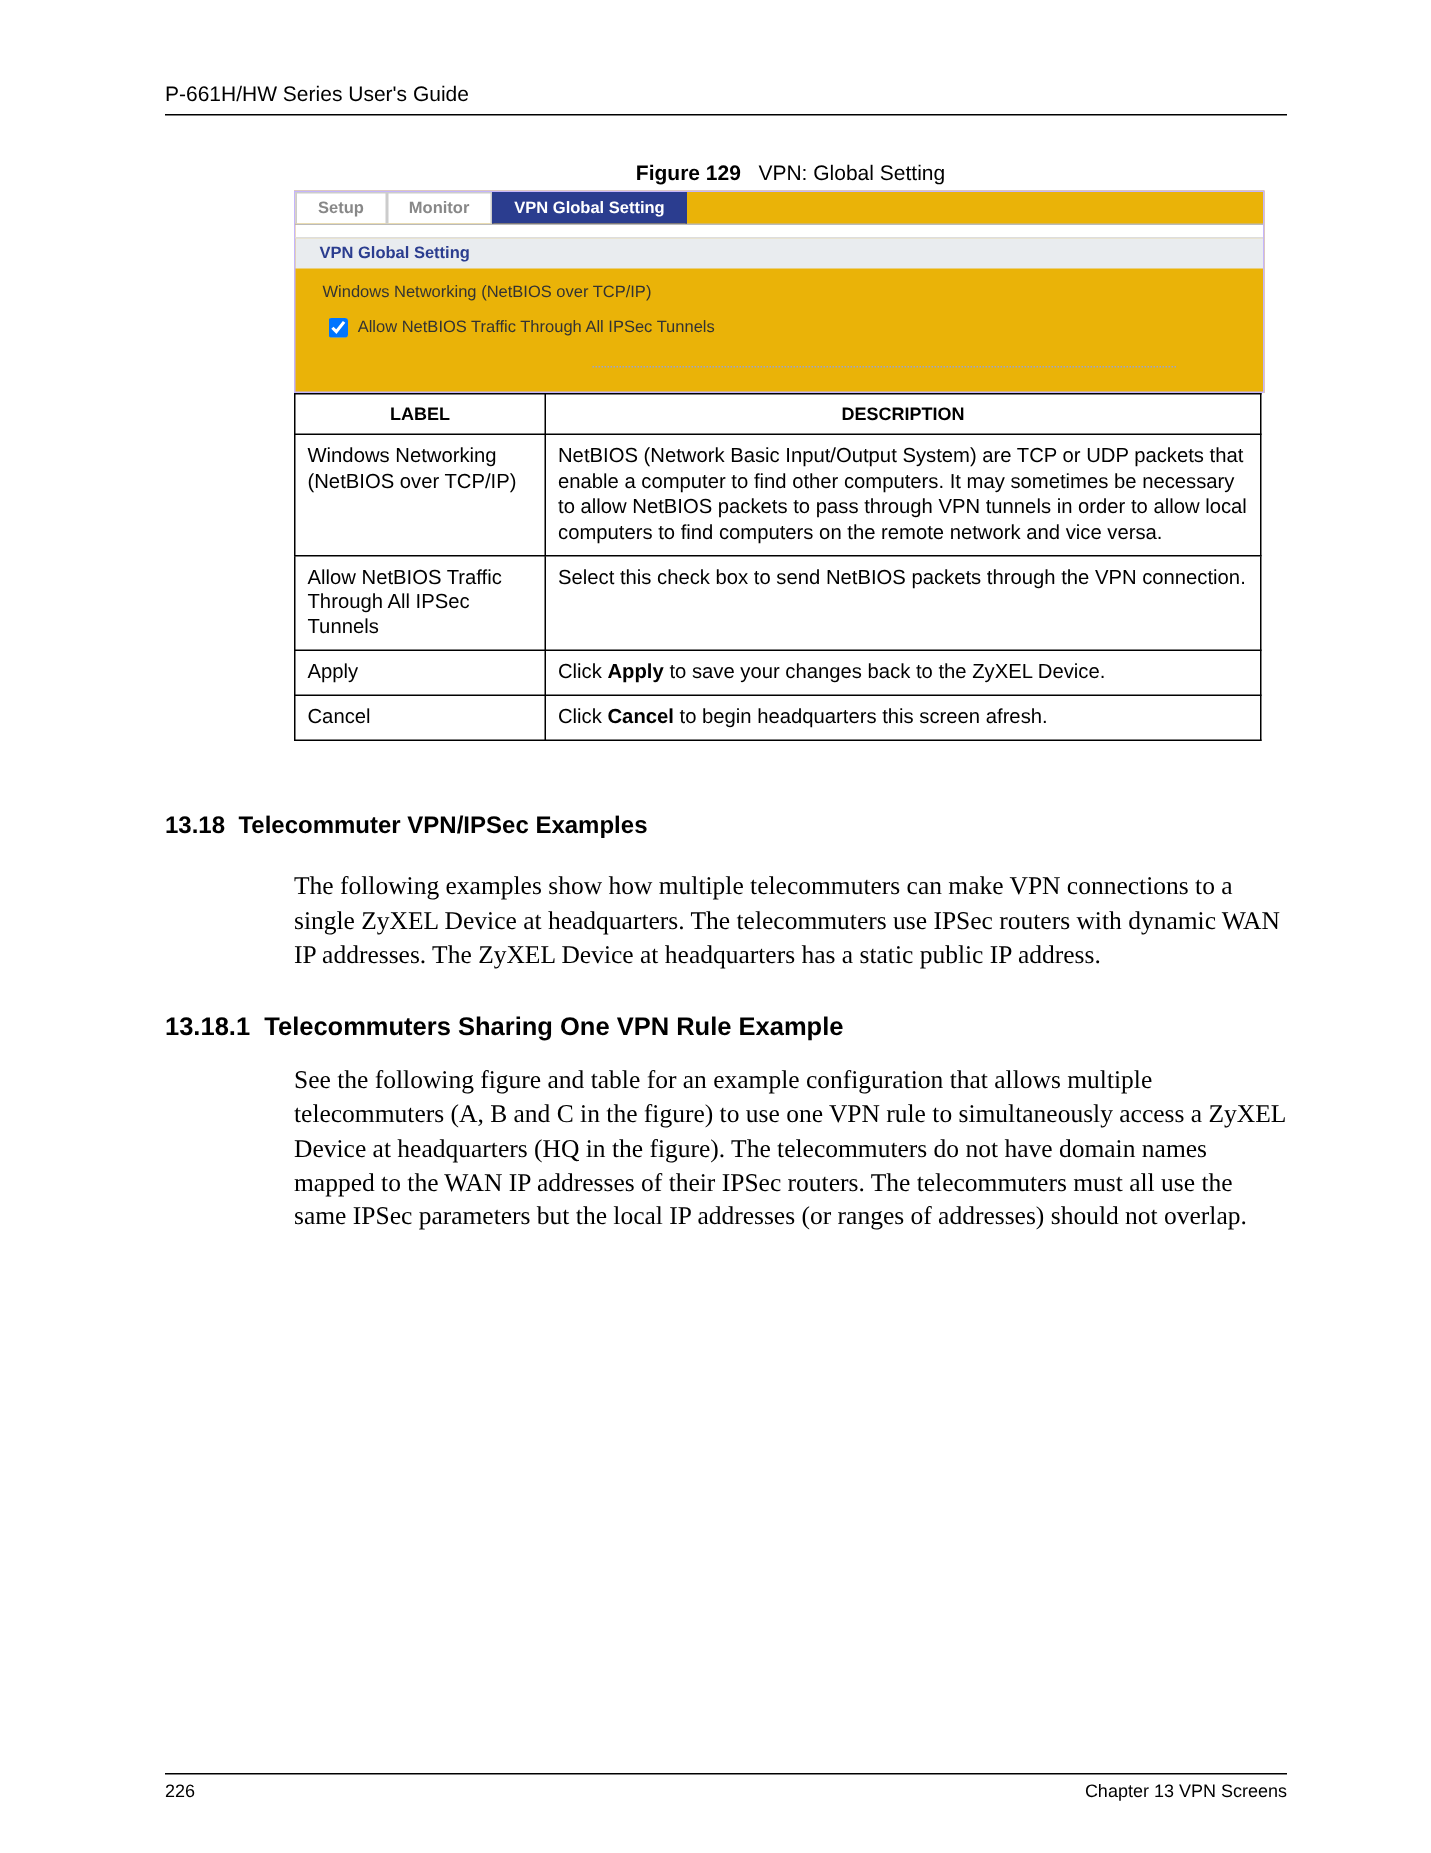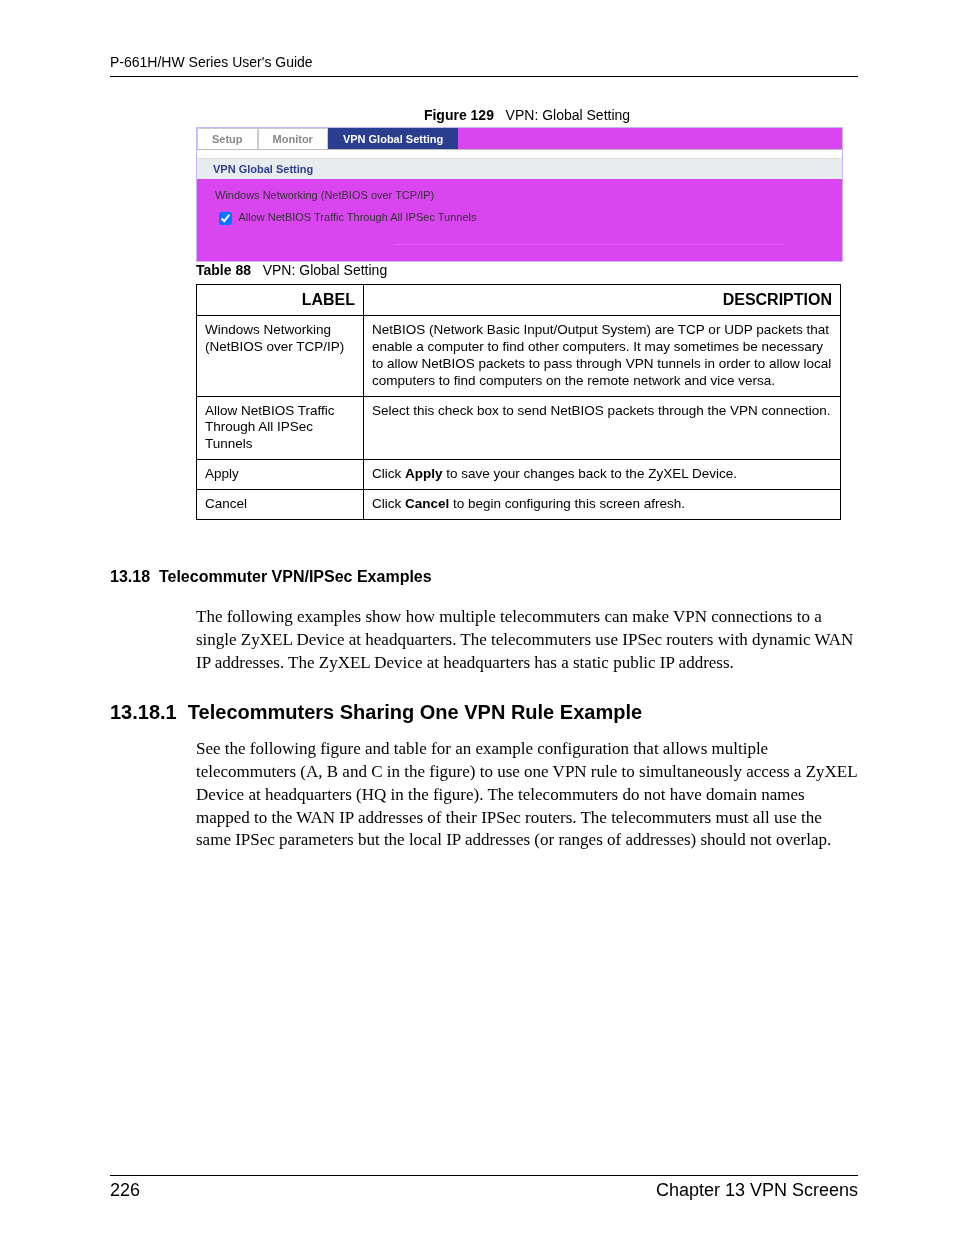--- a/index.html
+++ b/index.html
@@ -39,21 +39,21 @@
   }
   .fig-caption .strong, .tbl-caption .strong {
     font-weight: bold;
   }
 
   
   .screenshot {
     border: 1px solid #c4b5fd;
     border-top-width: 1px;
     width: 645px;
-    background: #d946ef;
+    background: #eab308;
     font-family: Verdana, Arial, sans-serif;
     font-size: 11px;
   }
   .tabs-row {
     display: flex;
     align-items: flex-end;
     padding: 0;
   }
   .tab {
     padding: 4px 14px;
@@ -134,22 +134,22 @@
     margin-bottom: 6px;
   }
 
   table.desc {
     border-collapse: collapse;
     width: 645px;
     font-family: Arial, Helvetica, sans-serif;
     font-size: 13.5px;
   }
   table.desc th {
-    text-align: right;
-    font-size: 16px;
+    text-align: center;
+    font-size: 12px;
     font-weight: bold;
     padding: 6px 8px;
     border: 1px solid #000;
     text-transform: uppercase;
   }
   table.desc td {
     padding: 6px 8px;
     border: 1px solid #000;
     vertical-align: top;
     line-height: 1.25;
@@ -160,37 +160,37 @@
   .b { font-weight: bold; }
 
   h2.sec {
     font-family: Arial, Helvetica, sans-serif;
     font-size: 16px;
     font-weight: bold;
     margin: 48px 0 20px 0;
   }
   h3.sub {
     font-family: Arial, Helvetica, sans-serif;
-    font-size: 20px;
+    font-size: 17px;
     font-weight: bold;
     margin: 26px 0 14px 0;
   }
   .body-text {
     font-size: 17px;
     line-height: 1.35;
     margin: 0 0 12px 0;
   }
 
   .footer {
     position: absolute;
     left: 110px;
     right: 96px;
     bottom: 34px;
     font-family: Arial, Helvetica, sans-serif;
-    font-size: 18px;
+    font-size: 12px;
   }
   .footer-rule {
     border: none;
     border-top: 1px solid #000;
     margin: 0 0 4px 0;
   }
   .footer-row {
     display: flex;
     justify-content: space-between;
   }
@@ -222,23 +222,20 @@
           <div class="chk-row">
             <input type="checkbox" checked="" style="">
             <span>Allow NetBIOS Traffic Through All IPSec Tunnels</span>
           </div>
           <div class="dotline"></div>
         </div>
       </div>
     </div>
 
 
-    <div class="tbl-caption">
-      <span class="strong">Table 88</span>&nbsp;&nbsp;&nbsp;<span>VPN: Global Setting</span>
-    </div>
 
     <table class="desc">
       <thead>
         <tr>
           <th>LABEL</th>
           <th>DESCRIPTION</th>
         </tr>
       </thead>
       <tbody>
         <tr>
@@ -248,21 +245,21 @@
         <tr>
           <td class="label">Allow NetBIOS Traffic Through All IPSec Tunnels</td>
           <td>Select this check box to send NetBIOS packets through the VPN connection.</td>
         </tr>
         <tr>
           <td class="label">Apply</td>
           <td><span>Click </span><span class="b">Apply</span><span> to save your changes back to the ZyXEL Device.</span></td>
         </tr>
         <tr>
           <td class="label">Cancel</td>
-          <td><span>Click </span><span class="b">Cancel</span><span> to begin configuring this screen afresh.</span></td>
+          <td><span>Click </span><span class="b">Cancel</span><span> to begin headquarters this screen afresh.</span></td>
         </tr>
       </tbody>
     </table>
   </div>
 
   <h2 class="sec">
     <span>13.18</span>&nbsp;&nbsp;<span>Telecommuter VPN/IPSec Examples</span>
   </h2>
 
   <div class="content-pad">

